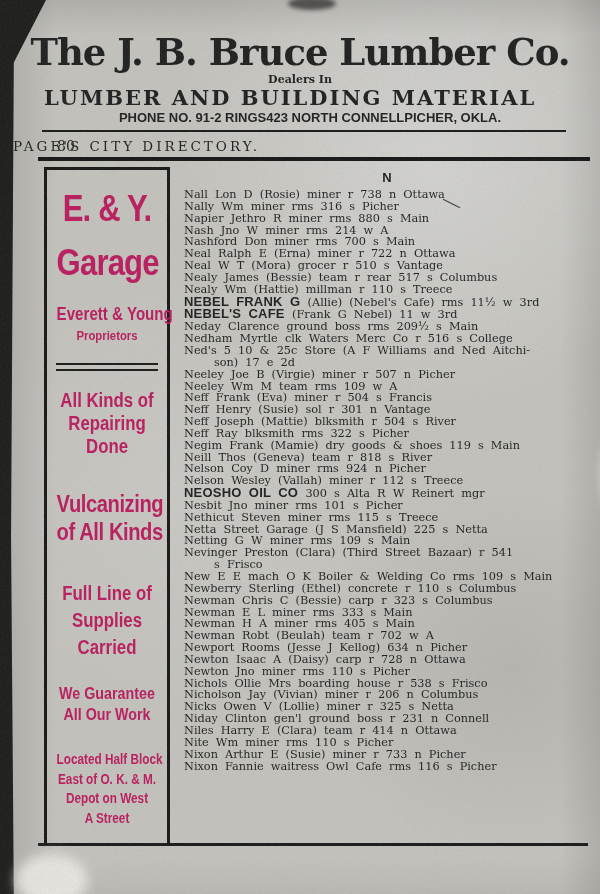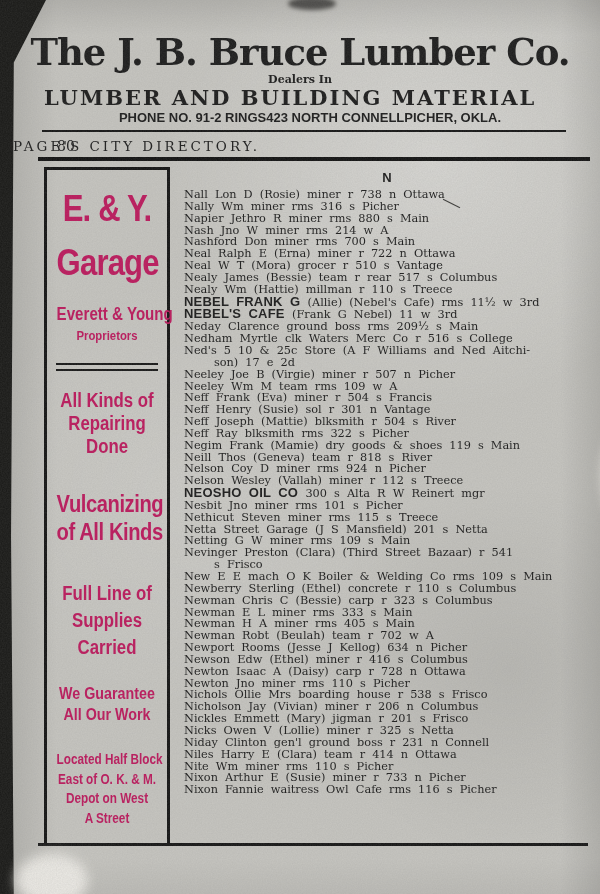--- a/index.html
+++ b/index.html
@@ -147,37 +147,35 @@
         <div class="entry">Neff Henry (Susie) sol r 301 n Vantage</div>
         <div class="entry">Neff Joseph (Mattie) blksmith r 504 s River</div>
         <div class="entry">Neff Ray blksmith rms 322 s Picher</div>
         <div class="entry">Negim Frank (Mamie) dry goods &amp; shoes 119 s Main</div>
         <div class="entry">Neill Thos (Geneva) team r 818 s River</div>
         <div class="entry">Nelson Coy D miner rms 924 n Picher</div>
         <div class="entry">Nelson Wesley (Vallah) miner r 112 s Treece</div>
         <div class="entry"><span class="lead">NEOSHO OIL CO </span>300 s Alta R W Reinert mgr</div>
         <div class="entry">Nesbit Jno miner rms 101 s Picher</div>
         <div class="entry">Nethicut Steven miner rms 115 s Treece</div>
-        <div class="entry">Netta Street Garage (J S Mansfield) 201 s Netta</div>
+        <div class="entry">Netta Street Garage (J S Mansfield) 225 s Netta</div>
         <div class="entry">Netting G W miner rms 109 s Main</div>
         <div class="entry">Nevinger Preston (Clara) (Third Street Bazaar) r 541</div>
         <div class="entry indent">s Frisco</div>
         <div class="entry">New E E mach O K Boiler &amp; Welding Co rms 109 s Main</div>
         <div class="entry">Newberry Sterling (Ethel) concrete r 110 s Columbus</div>
         <div class="entry">Newman Chris C (Bessie) carp r 323 s Columbus</div>
         <div class="entry">Newman E L miner rms 333 s Main</div>
         <div class="entry">Newman H A miner rms 405 s Main</div>
         <div class="entry">Newman Robt (Beulah) team r 702 w A</div>
         <div class="entry">Newport Rooms (Jesse J Kellog) 634 n Picher</div>
-        <div class="entry">Newson Edw (Ethel) miner r 416 s Columbus</div>
         <div class="entry">Newton Isaac A (Daisy) carp r 728 n Ottawa</div>
         <div class="entry">Newton Jno miner rms 110 s Picher</div>
         <div class="entry">Nichols Ollie Mrs boarding house r 538 s Frisco</div>
         <div class="entry">Nicholson Jay (Vivian) miner r 206 n Columbus</div>
-        <div class="entry">Nickles Emmett (Mary) jigman r 201 s Frisco</div>
         <div class="entry">Nicks Owen V (Lollie) miner r 325 s Netta</div>
         <div class="entry">Niday Clinton gen'l ground boss r 231 n Connell</div>
         <div class="entry">Niles Harry E (Clara) team r 414 n Ottawa</div>
         <div class="entry">Nite Wm miner rms 110 s Picher</div>
         <div class="entry">Nixon Arthur E (Susie) miner r 733 n Picher</div>
         <div class="entry">Nixon Fannie waitress Owl Cafe rms 116 s Picher</div>
       </div>
   </div>
 
   <div class="rule-bottom"></div>

